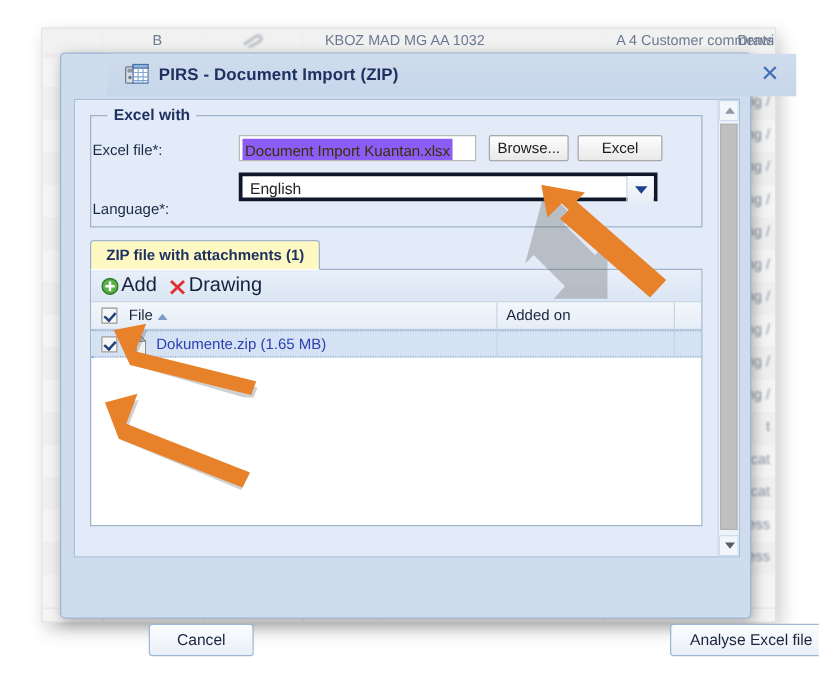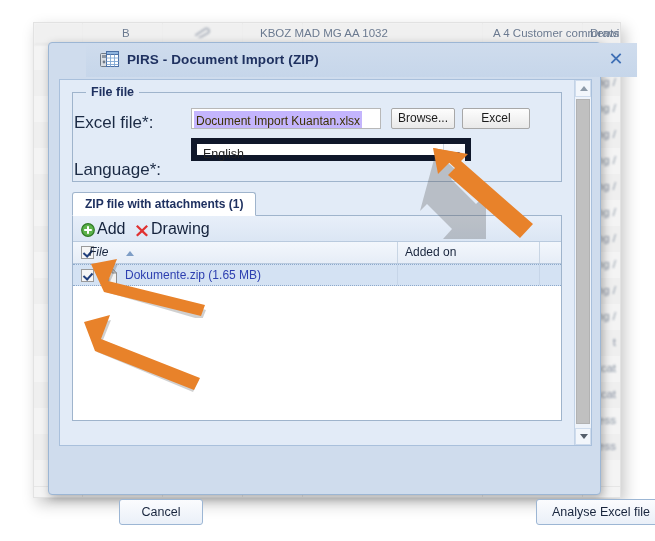--- a/index.html
+++ b/index.html
@@ -214,21 +214,21 @@
     left: 13px;
     top: -8px;
     padding: 0 5px;
     background: #e2ebf7;
     font-size: 12.5px;
     font-weight: bold;
     color: #1f3160;
   }
   .form-label {
     position: absolute;
-    font-size: 17px;
+    font-size: 12px;
     color: #1b2a44;
   }
   #lbl-excel { left: 14px; top: 33px; }
   #lbl-lang  { left: 14px; top: 80px; }
 
   #excel-input {
     position: absolute;
     left: 131px;
     top: 28px;
     width: 190px;
@@ -236,21 +236,21 @@
     background: #ffffff;
     border: 1px solid #b8b8b8;
     box-sizing: border-box;
     overflow: hidden;
   }
   #excel-input-val {
     position: absolute;
     left: 2px;
     top: 2px;
     padding: 3px 2px;
-    background: #c4b5fd;
+    background: #8b5cf6;
     color: #3b3000;
     font-size: 12px;
     white-space: nowrap;
   }
   .gray-btn {
     position: absolute;
     height: 21px;
     background: linear-gradient(to bottom, #fdfdfd 0%, #e9e9e9 100%);
     border: 1px solid #a8a8a8;
     border-radius: 2px;
@@ -261,24 +261,24 @@
     line-height: 19px;
     cursor: pointer;
   }
   #browse-btn { left: 331px; top: 28px; width: 64px; }
   #remove-btn { left: 402px; top: 28px; width: 68px; }
 
   #lang-select {
     position: absolute;
     left: 131px;
     top: 58px;
-    width: 280px;
+    width: 335px;
     height: 23px;
     background: #ffffff;
-    border: 6px solid #0f172a;
+    border: 3px solid #0f172a;
     box-sizing: border-box;
     cursor: pointer;
   }
   #lang-value {
     position: absolute;
     left: 6px;
     top: 3px;
     font-size: 12.5px;
     color: #222;
   }
@@ -310,21 +310,21 @@
     height: 24px;
     border-bottom: 1px solid #9fb4cc;
     box-sizing: border-box;
   }
   #tab-zip {
     position: absolute;
     left: 0;
     top: 0;
     height: 24px;
     padding: 0 12px;
-    background: #ffffff;
+    background: #fef9c3;
     border: 1px solid #9fb4cc;
     border-bottom: 1px solid #ffffff;
     border-radius: 3px 3px 0 0;
     box-sizing: border-box;
     font-size: 12px;
     font-weight: bold;
     color: #1f3160;
     line-height: 23px;
     cursor: pointer;
   }
@@ -380,21 +380,21 @@
     background: linear-gradient(to bottom, #f3f7fc 0%, #e6edf7 100%);
     border-bottom: 1px solid #b9cade;
     box-sizing: border-box;
   }
   .hdr-cell {
     position: absolute;
     top: 3px;
     font-size: 12px;
     color: #18253d;
   }
-  #hdr-file { left: 16px; font-style: italic; }
+  #hdr-file { left: 30px; }
   #hdr-added { left: 332px; }
   #hdr-sep1 {
     position: absolute;
     left: 324px;
     top: 0;
     width: 1px;
     height: 21px;
     background: #c8d5e4;
   }
   #hdr-sep2 {
@@ -650,21 +650,21 @@
         <line x1="6.5" y1="13.5" x2="18.5" y2="13.5" stroke="#7fa6d2" stroke-width="0.9"></line>
       </svg>
     </div>
     <div id="title-text">PIRS - Document Import (ZIP)</div>
     <div id="close-btn">✕</div>
   </div>
 
   <div id="dialog-body">
 
     <div id="excel-fieldset">
-      <div id="excel-legend">File file</div>
+      <div id="excel-legend">Excel with</div>
     </div>
     <div class="form-label" id="lbl-excel">Excel file*:</div>
     <div id="excel-input">
       <span id="excel-input-val">Document Import Kuantan.xlsx</span>
     </div>
     <div class="gray-btn" id="browse-btn">Browse...</div>
     <div class="gray-btn" id="remove-btn">Excel</div>
 
     <div class="form-label" id="lbl-lang">Language*:</div>
     <div id="lang-select">

